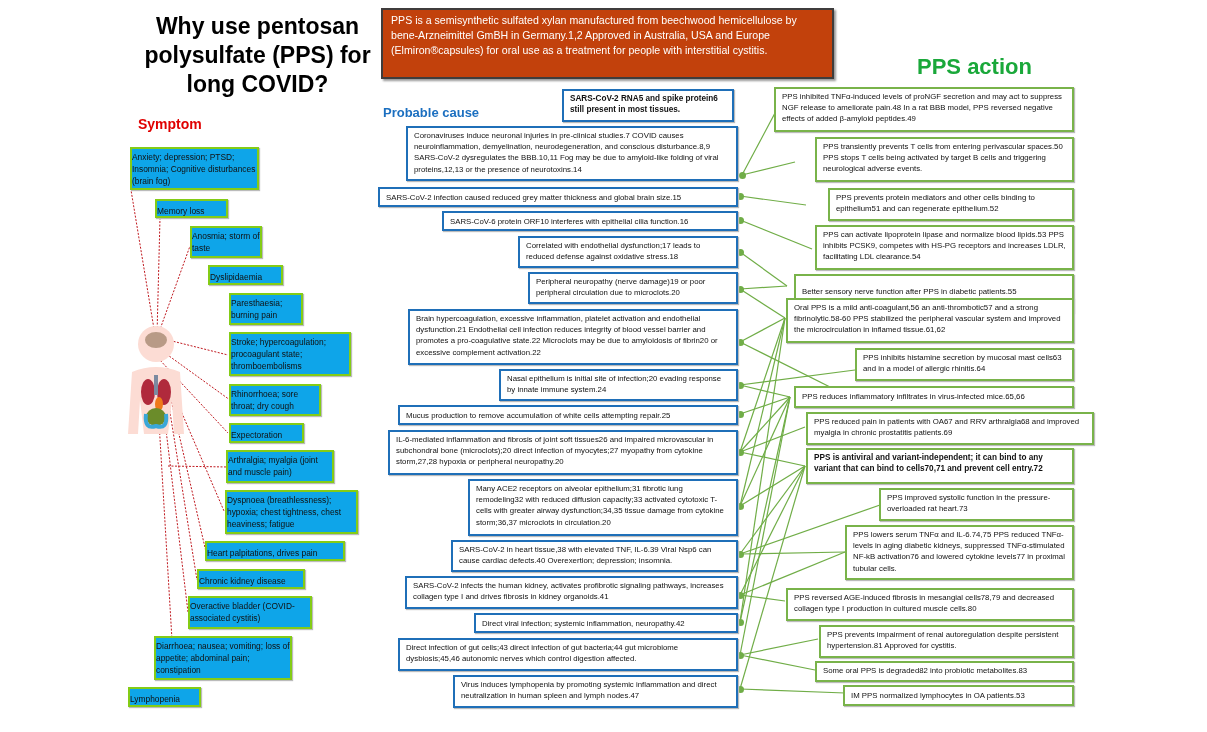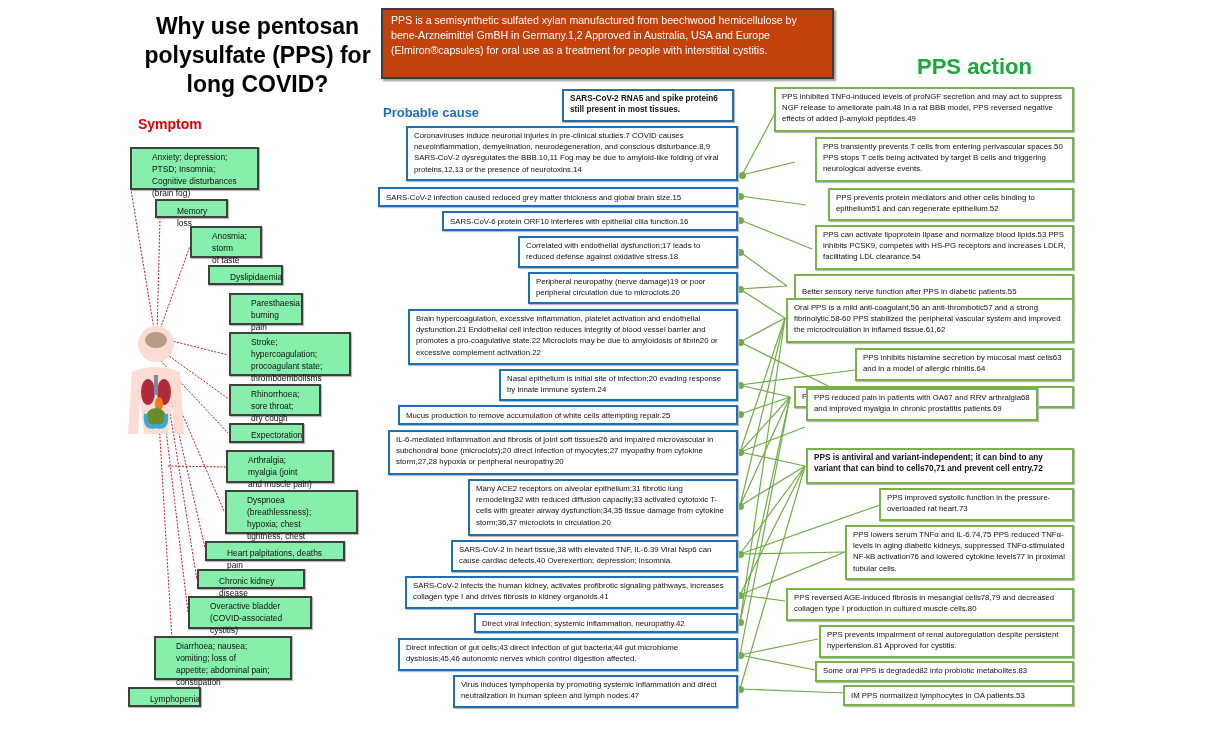--- a/index.html
+++ b/index.html
@@ -8,22 +8,22 @@
   .abs { position:absolute; box-sizing:border-box; }
   .title { left:140px; top:12px; width:235px; text-align:center; font-weight:bold;
            font-size:23px; line-height:29px; color:#000; }
   .intro { left:381px; top:8px; width:453px; height:71px; background:#c2410c;
            border:2px solid #3f3c3c; color:#fff; font-size:10.6px; line-height:15px;
            padding:3px 8px; box-shadow:2px 2px 2px #999; }
   .intro .hl { color:#ffff3a; font-size:12.5px; line-height:17px; display:block; }
   .hdr-symptom { left:138px; top:116px; color:#e00000; font-weight:bold; font-size:14px; }
   .hdr-cause { left:383px; top:96px; color:#1b6fc0; font-weight:bold; font-size:13px;margin-top:9px; }
   .hdr-action { left:917px; top:54px; color:#1aa83a; font-weight:bold; font-size:22px; }
-  .sym { border:2px solid #404040; background:#86efac; font-size:8.4px; line-height:12px;
-         padding:2px 20px; box-shadow:1px 1px 1px #bbb; }
+  .sym { border:2px solid #84cc16; background:#0ea5e9; font-size:8.4px; line-height:12px;
+         padding:2px 0; box-shadow:1px 1px 1px #bbb; }
   .cause { border:2px solid #1f6fb8; background:#fff; font-size:7.8px; line-height:11.2px;
            padding:2px 6px; box-shadow:1px 1px 1px #bbb; }
   .act { border:2px solid #79b34a; background:#fff; font-size:7.8px; line-height:11.2px;
          padding:2px 6px; box-shadow:1px 1px 1px #bbb; }
   .bold { font-weight:bold; font-size:8.2px; }
   svg.lines { position:absolute; left:0; top:0; }
   .dot { width:7px; height:7px; border-radius:50%; background:#70ad47; position:absolute; }
 </style>
 </head>
 <body>
@@ -120,21 +120,21 @@
 <div class="abs sym" style="left:130px;top:147px;width:129px;height:43px">Anxiety; depression; PTSD; Insomnia; Cognitive disturbances (brain fog)</div>
 <div class="abs sym" style="left:155px;top:199px;width:73px;height:19px;padding-top:4px">Memory loss</div>
 <div class="abs sym" style="left:190px;top:226px;width:72px;height:32px">Anosmia; storm of taste</div>
 <div class="abs sym" style="left:208px;top:265px;width:75px;height:20px;padding-top:4px">Dyslipidaemia</div>
 <div class="abs sym" style="left:229px;top:293px;width:74px;height:32px">Paresthaesia; burning pain</div>
 <div class="abs sym" style="left:229px;top:332px;width:122px;height:44px">Stroke; hypercoagulation; procoagulant state; thromboembolisms</div>
 <div class="abs sym" style="left:229px;top:384px;width:92px;height:32px">Rhinorrhoea; sore throat; dry cough</div>
 <div class="abs sym" style="left:229px;top:423px;width:75px;height:20px;padding-top:4px">Expectoration</div>
 <div class="abs sym" style="left:226px;top:450px;width:108px;height:33px">Arthralgia; myalgia (joint and muscle pain)</div>
 <div class="abs sym" style="left:225px;top:490px;width:133px;height:44px">Dyspnoea (breathlessness); hypoxia; chest tightness, chest heaviness; fatigue</div>
-<div class="abs sym" style="left:205px;top:541px;width:140px;height:20px;padding-top:4px">Heart palpitations, deaths pain</div>
+<div class="abs sym" style="left:205px;top:541px;width:140px;height:20px;padding-top:4px">Heart palpitations, drives pain</div>
 <div class="abs sym" style="left:197px;top:569px;width:108px;height:20px;padding-top:4px">Chronic kidney disease</div>
 <div class="abs sym" style="left:188px;top:596px;width:124px;height:33px">Overactive bladder (COVID-associated cystitis)</div>
 <div class="abs sym" style="left:154px;top:636px;width:138px;height:44px">Diarrhoea; nausea; vomiting; loss of appetite; abdominal pain; constipation</div>
 <div class="abs sym" style="left:128px;top:687px;width:73px;height:20px;padding-top:4px">Lymphopenia</div>
 
 <div class="abs cause bold" style="left:562px;top:89px;width:172px;height:33px">SARS-CoV-2 RNA5 and spike protein6 still present in most tissues.</div>
 <div class="abs cause" style="left:406px;top:126px;width:332px;height:55px">Coronaviruses induce neuronal injuries in pre-clinical studies.7 COVID causes neuroinflammation, demyelination, neurodegeneration, and conscious disturbance.8,9 SARS-CoV-2 dysregulates the BBB.10,11 Fog may be due to amyloid-like folding of viral proteins,12,13 or the presence of neurotoxins.14</div>
 <div class="abs cause" style="left:378px;top:187px;width:360px;height:20px;padding-top:3px">SARS-CoV-2 infection caused reduced grey matter thickness and global brain size.15</div>
 <div class="abs cause" style="left:442px;top:211px;width:296px;height:20px;padding-top:3px">SARS-CoV-6 protein ORF10 interferes with epithelial cilia function.16</div>
 <div class="abs cause" style="left:518px;top:236px;width:220px;height:32px">Correlated with endothelial dysfunction;17 leads to reduced defense against oxidative stress.18</div>
@@ -151,20 +151,20 @@
 <div class="abs cause" style="left:453px;top:675px;width:285px;height:33px">Virus induces lymphopenia by promoting systemic inflammation and direct neutralization in human spleen and lymph nodes.47</div>
 
 <div class="abs act" style="left:774px;top:87px;width:300px;height:45px">PPS inhibited TNFα-induced levels of proNGF secretion and may act to suppress NGF release to ameliorate pain.48 In a rat BBB model, PPS reversed negative effects of added β-amyloid peptides.49</div>
 <div class="abs act" style="left:815px;top:137px;width:259px;height:45px">PPS transiently prevents T cells from entering perivascular spaces.50 PPS stops  T cells being activated by target B cells and triggering neurological adverse events.</div>
 <div class="abs act" style="left:828px;top:188px;width:246px;height:33px">PPS prevents protein mediators and other cells binding to epithelium51 and can regenerate epithelium.52</div>
 <div class="abs act" style="left:815px;top:225px;width:259px;height:45px">PPS can activate lipoprotein lipase and normalize blood lipids.53 PPS inhibits PCSK9, competes with HS-PG receptors and increases LDLR, facilitating LDL clearance.54</div>
 <div class="abs act" style="left:794px;top:274px;width:280px;height:39px;padding-top:10px">Better sensory nerve function after PPS  in diabetic patients.55</div>
 <div class="abs act" style="left:786px;top:298px;width:288px;height:45px">Oral PPS is a mild anti-coagulant,56  an anti-thrombotic57 and a strong fibrinolytic.58-60 PPS stabilized the peripheral vascular system and improved the microcirculation in inflamed tissue.61,62</div>
 <div class="abs act" style="left:855px;top:348px;width:219px;height:33px">PPS inhibits histamine secretion by mucosal mast cells63 and in a model of allergic rhinitis.64</div>
 <div class="abs act" style="left:794px;top:386px;width:280px;height:22px;padding-top:3px">PPS reduces inflammatory infiltrates in virus-infected mice.65,66</div>
-<div class="abs act" style="left:806px;top:388px;width:232px;height:33px">PPS reduced pain in patients with OA67 and RRV arthralgia68 and improved myalgia in chronic prostatitis patients.69</div>
+<div class="abs act" style="left:806px;top:412px;width:288px;height:33px">PPS reduced pain in patients with OA67 and RRV arthralgia68 and improved myalgia in chronic prostatitis patients.69</div>
 <div class="abs act bold" style="left:806px;top:448px;width:268px;height:36px">PPS is antiviral and variant-independent; it can bind to any variant that can bind to cells70,71 and prevent cell entry.72</div>
 <div class="abs act" style="left:879px;top:488px;width:195px;height:33px">PPS improved systolic function in the pressure-overloaded rat heart.73</div>
 <div class="abs act" style="left:845px;top:525px;width:229px;height:55px">PPS lowers serum TNFα and IL-6.74,75  PPS reduced TNFα-levels in aging diabetic kidneys, suppressed TNFα-stimulated NF-kB activation76 and lowered cytokine levels77 in proximal tubular cells.</div>
 <div class="abs act" style="left:786px;top:588px;width:288px;height:33px">PPS reversed AGE-induced fibrosis in mesangial cells78,79 and decreased collagen type I production in cultured muscle cells.80</div>
 <div class="abs act" style="left:819px;top:625px;width:255px;height:33px">PPS prevents impairment of renal autoregulation despite persistent hypertension.81 Approved for cystitis.</div>
 <div class="abs act" style="left:815px;top:661px;width:259px;height:21px;padding-top:2px">Some oral PPS is degraded82 into probiotic metabolites.83</div>
 <div class="abs act" style="left:843px;top:685px;width:231px;height:21px;padding-top:3px">IM PPS normalized lymphocytes in OA patients.53</div>
 
 </body></html>

